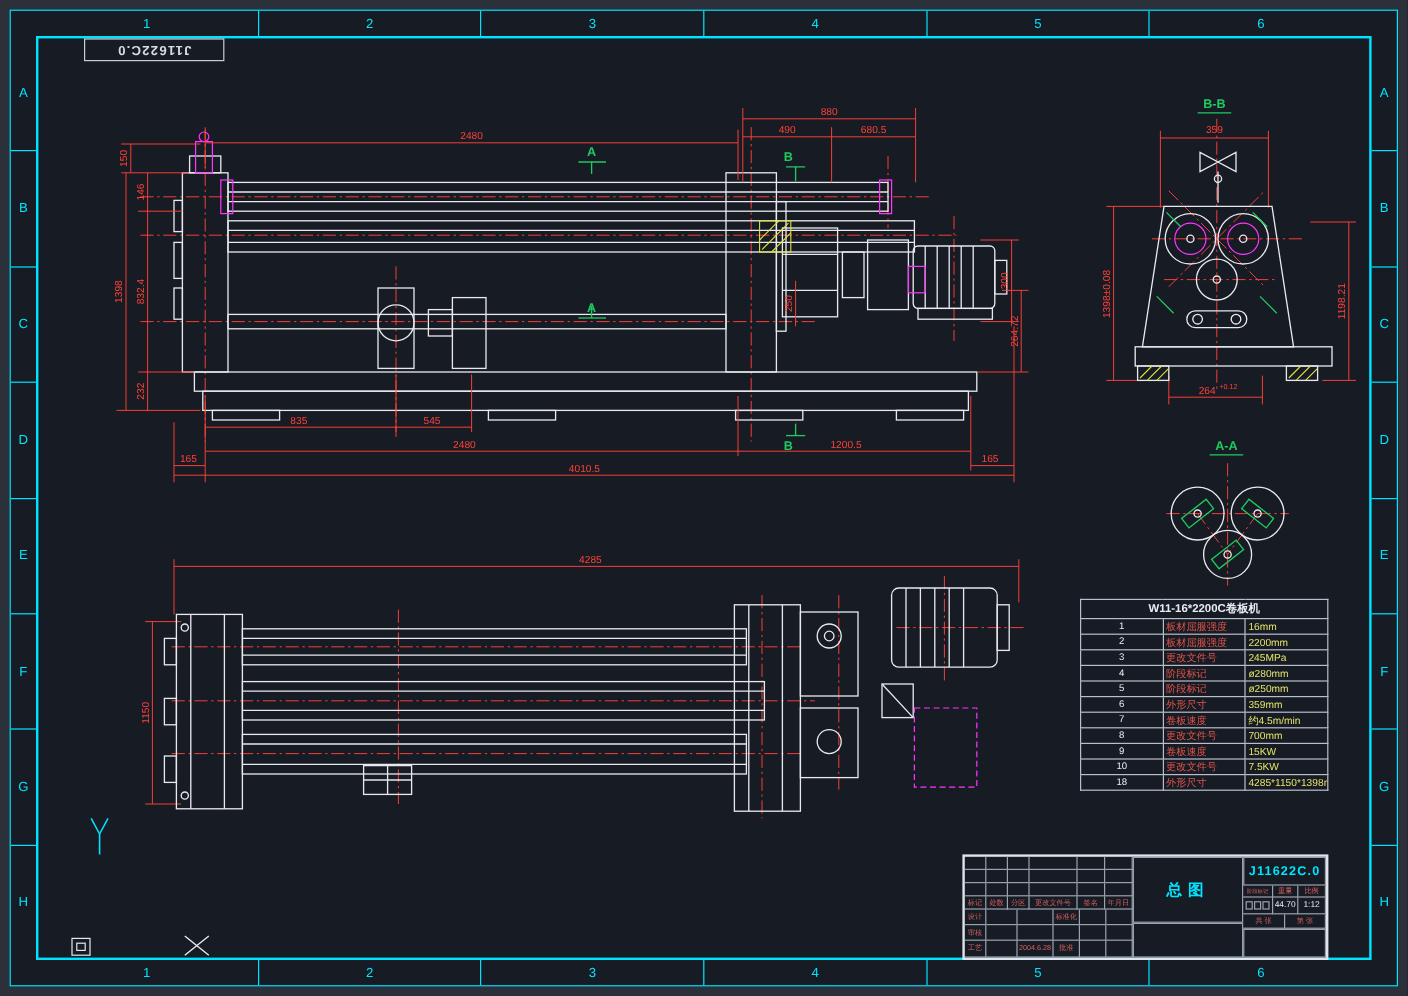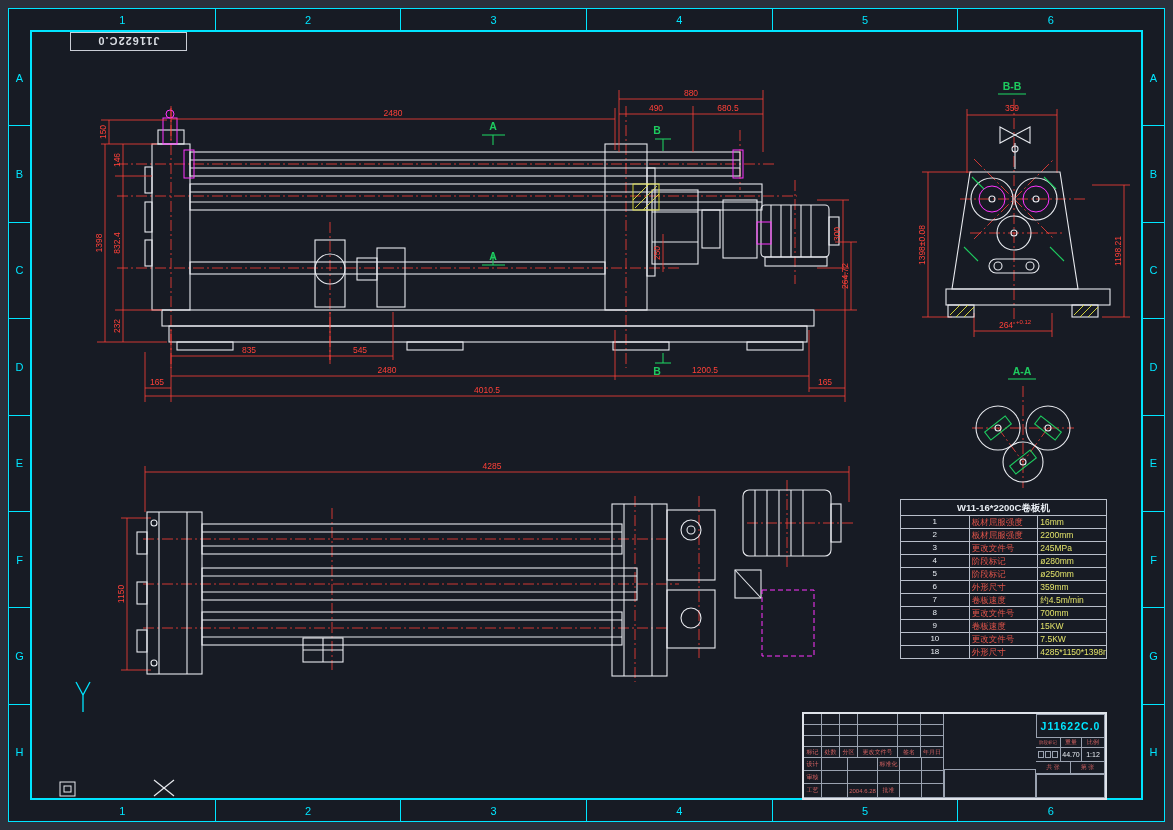--- a/index.html
+++ b/index.html
@@ -527,20 +527,21 @@
     </div>
     <div class="tb-row" style="left:0;top:70px;width:140px;height:14px">
       <i style="width:18px">工艺</i>
       <i style="width:26px"></i>
       <i style="width:30px">2004.6.28</i>
       <i style="width:22px">批准</i>
       <i style="width:22px"></i>
         <i style="width:22px"></i>
     </div>
 
+    <div class="cell name-cell" style="left:140px;top:0;width:92px;height:55px">总图</div>
     <div class="cell no-cell" style="left:232px;top:0;width:69px;height:24px">J11622C.0</div>
     <div class="tb-row" style="left:232px;top:24px;width:69px;height:10px">
       <i style="width:25px;font-size:4.5px">阶段标记</i>
       <i style="width:21px">重量</i>
       <i style="width:23px">比例</i>
     </div>
     <div class="tb-row" style="left:232px;top:34px;width:69px;height:14px">
       <i style="width:25px">
           <span class="stagebox">
             <b></b>

